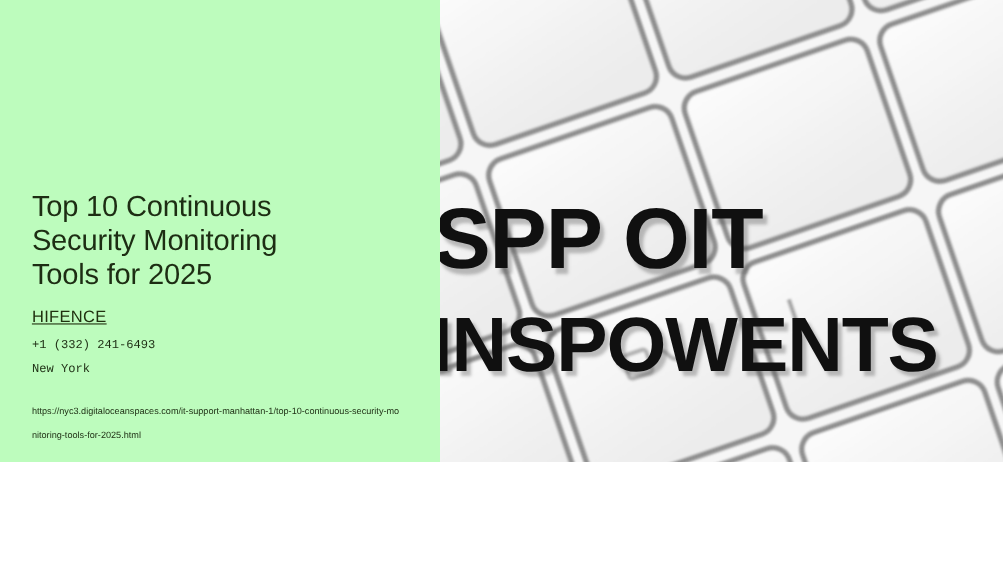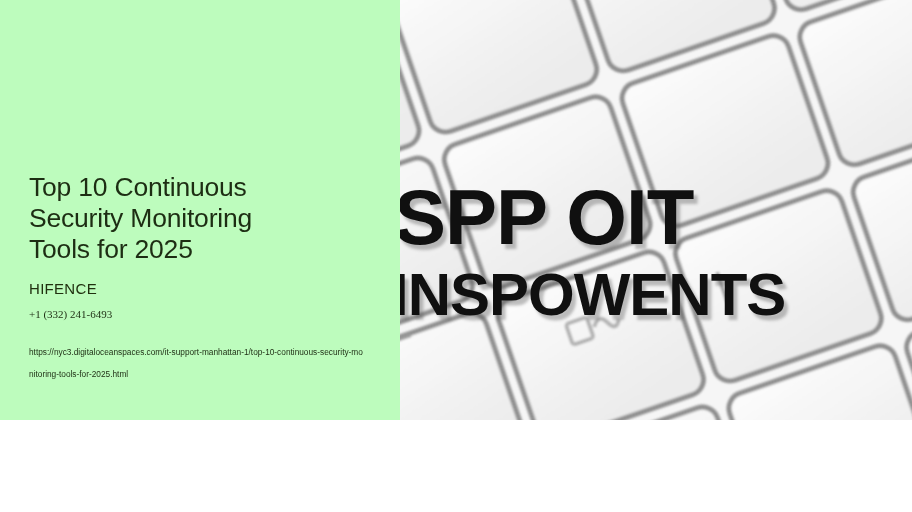--- a/index.html
+++ b/index.html
@@ -47,23 +47,24 @@
     white-space: pre-line;
   }
   #brand-name {
     font-family: "Liberation Sans", sans-serif;
     font-size: 15px;
     line-height: 20px;
     font-weight: 400;
     color: #20300f;
     letter-spacing: 0.3px;
     margin: 0 0 5px 0;
+    text-decoration: underline;
   }
   .contact-line {
-    font-family: Liberation Serif, serif;
+    font-family: Liberation Mono, monospace;
     font-size: 11px;
     line-height: 21.5px;
     color: #1d2d13;
     white-space: nowrap;
   }
   #site-url {
     font-family: "Liberation Sans", sans-serif;
     font-size: 8.3px;
     line-height: 22px;
     color: #1d2d13;
@@ -100,42 +101,43 @@
     text-shadow: 4px 5px 3px rgba(90,90,90,0.38);
   }
   #overlay-line1 {
     left: -6px;
     top: 178px;
     font-size: 78px;
     line-height: 78px;
   }
   #overlay-line2 {
     left: -8px;
-    top: 256px;
-    font-size: 60px;
+    top: 274px;
+    font-size: 70px;
     line-height: 78px;
   }
 </style>
 </head>
 <body>
 
 <div id="page">
 
   <div id="left-panel">
     <div id="left-inner">
 
       <h1 id="article-title">Top 10 Continuous
 Security Monitoring
 Tools for 2025</h1>
 
       <div id="brand-name">HIFENCE</div>
 
       <div class="contact-line">+1 (332) 241-6493</div>
 
 
+      <div class="contact-line">New York</div>
 
 
       <div id="site-url">https://nyc3.digitaloceanspaces.com/it-support-manhattan-1/top-10-continuous-security-monitoring-tools-for-2025.html</div>
 
     </div>
   </div>
 
   <div id="image-panel">
 
     <svg id="kb-bg" viewBox="0 0 600 600">

